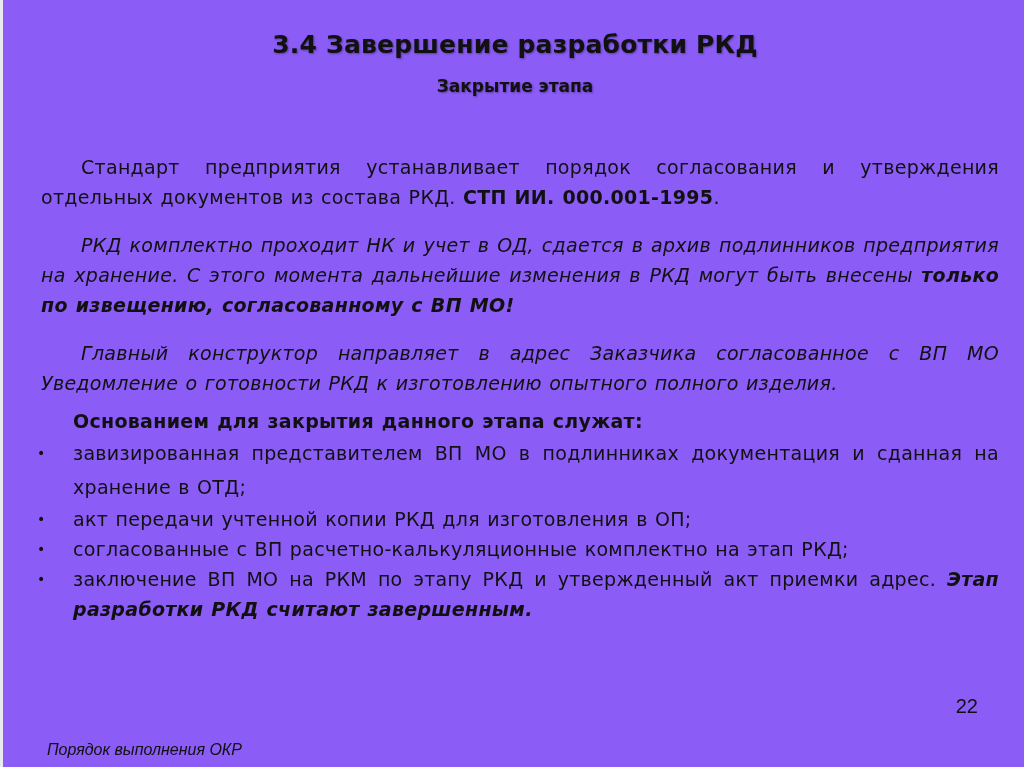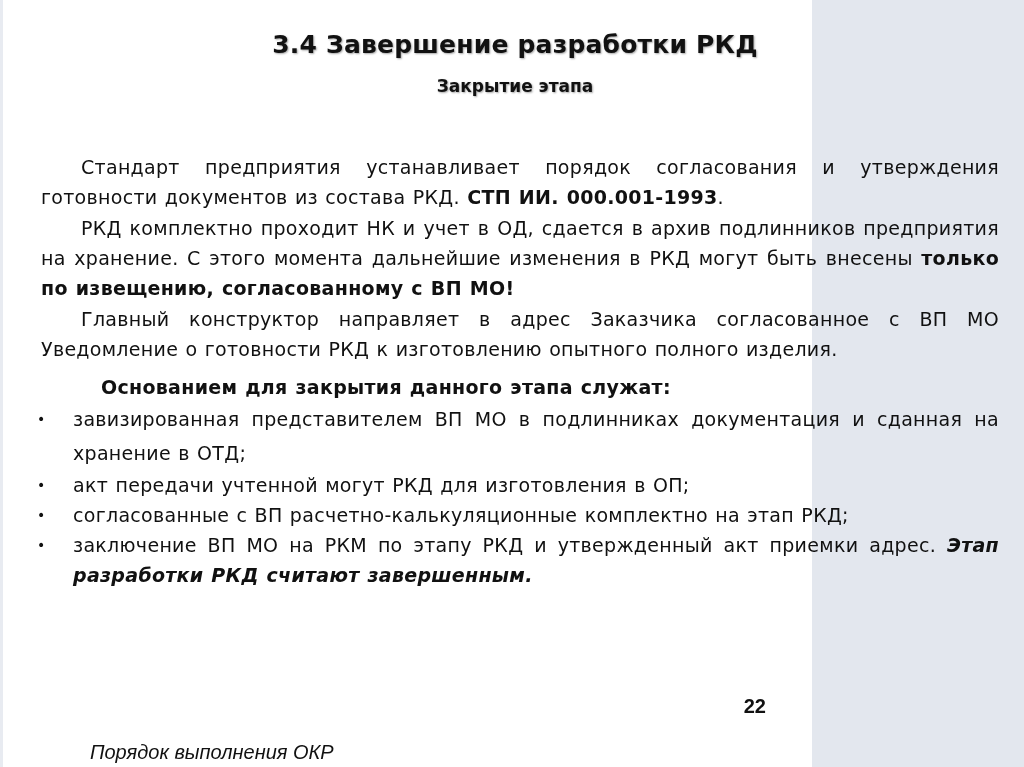--- a/index.html
+++ b/index.html
@@ -11,23 +11,23 @@
     height: 767px;
     background: #e3e7ee;
     position: relative;
     overflow: hidden;
     font-family: "DejaVu Sans", sans-serif;
     color: #111;
   }
   .slide {
     position: absolute;
     left: 0; top: 0;
-    width: 812px;
+    width: 1024px;
     height: 767px;
-    background: #ffffff;
+    background: #8b5cf6;
     box-sizing: border-box;
     border-left: 3px solid #e8ebf1;
   }
   .title {
     position: absolute;
     top: 30px;
     left: 0;
     width: 1024px;
     text-align: center;
     font-family: "DejaVu Sans", sans-serif;
@@ -56,25 +56,25 @@
     font-size: 19px;
     line-height: 30px;
     letter-spacing: 0.3px;
     word-spacing: 1px;
   }
   .p {
     margin: 0;
     text-align: justify;
     text-indent: 40px;
   }
-  .gap2 { margin-top: 1px; }
+  .gap2 { margin-top: 18px; font-style: italic; }
   .b { font-weight: bold; }
   .bi { font-weight: bold; font-style: italic; }
   .basis {
-    margin: 8px 0 0 60px;
+    margin: 8px 0 0 32px;
     font-weight: bold;
   }
   .bullets {
     margin: 0;
     padding: 0;
     list-style: none;
   }
   .bullets li {
     position: relative;
     padding-left: 32px;
@@ -85,55 +85,54 @@
     position: absolute;
     left: -4px;
     top: 0;
     font-size: 14px;
   }
   .bullets li.first { line-height: 34px; }
   .page-num {
     position: absolute;
     right: 46px;
     top: 695px;
-    font-weight: bold;
+    font-weight: normal;
     font-size: 20px;
     font-family: "Liberation Sans", sans-serif;
   }
   .footer {
     position: absolute;
     left: 44px;
     top: 741px;
     font-style: italic;
-    font-size: 20px;
+    font-size: 16px;
     font-family: "Liberation Sans", sans-serif;
     color: #111;
-    margin-left: 43px;
   }
 </style>
 </head>
 <body>
 
 <div class="slide">
   <div class="title">3.4 Завершение разработки РКД</div>
   <div class="subtitle">Закрытие этапа</div>
 
   <div class="body">
-    <p class="p"><span>Стандарт предприятия устанавливает порядок согласования и утверждения готовности документов из состава РКД. </span><span class="b">СТП ИИ. 000.001-1993</span><span>.</span></p>
+    <p class="p"><span>Стандарт предприятия устанавливает порядок согласования и утверждения отдельных документов из состава РКД. </span><span class="b">СТП ИИ. 000.001-1995</span><span>.</span></p>
 
     <p class="p gap2"><span>РКД  комплектно проходит НК и учет в ОД, сдается в архив подлинников предприятия на хранение.  С этого момента дальнейшие изменения в РКД могут быть внесены </span><span class="b">только по извещению, согласованному с ВП МО</span><span class="b">!</span></p>
 
 
     <p class="p gap2">Главный конструктор направляет в адрес Заказчика согласованное с ВП МО Уведомление о готовности РКД к изготовлению опытного полного изделия.</p>
 
     <div class="basis">Основанием для закрытия данного этапа служат:</div>
 
     <ul class="bullets">
       <li class="first"><span class="dot">•</span><span>завизированная представителем ВП МО в подлинниках документация  и сданная на хранение в ОТД;</span></li>
-      <li><span class="dot">•</span><span>акт передачи учтенной могут РКД для изготовления в ОП;</span></li>
+      <li><span class="dot">•</span><span>акт передачи учтенной копии РКД для изготовления в ОП;</span></li>
       <li><span class="dot">•</span><span>согласованные с ВП расчетно-калькуляционные комплектно на этап РКД;</span></li>
       <li><span class="dot">•</span><span>заключение ВП МО на РКМ по этапу РКД и утвержденный акт приемки адрес. </span><span class="bi">Этап разработки РКД считают завершенным.</span></li>
     </ul>
   </div>
 
   <div class="page-num">22</div>
   <div class="footer">Порядок выполнения ОКР</div>
 </div>
 
 </body></html>

